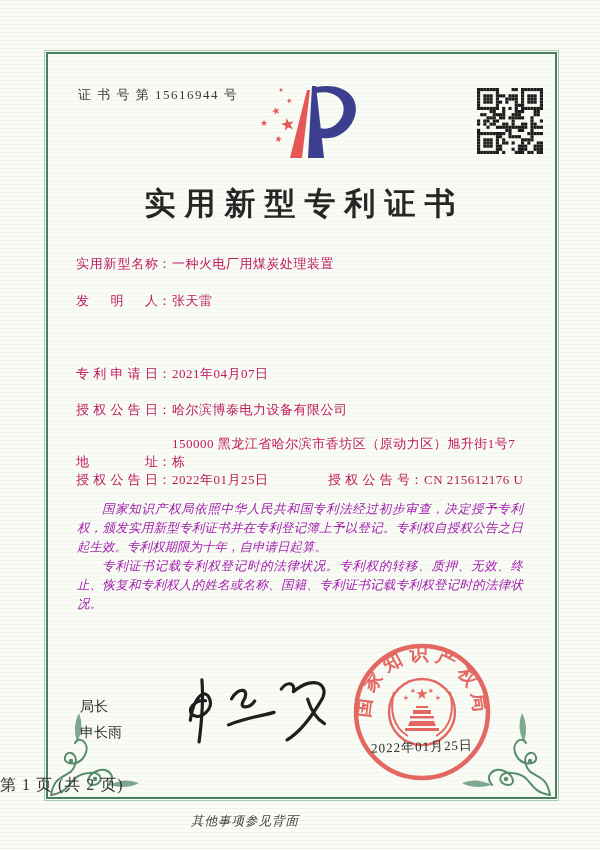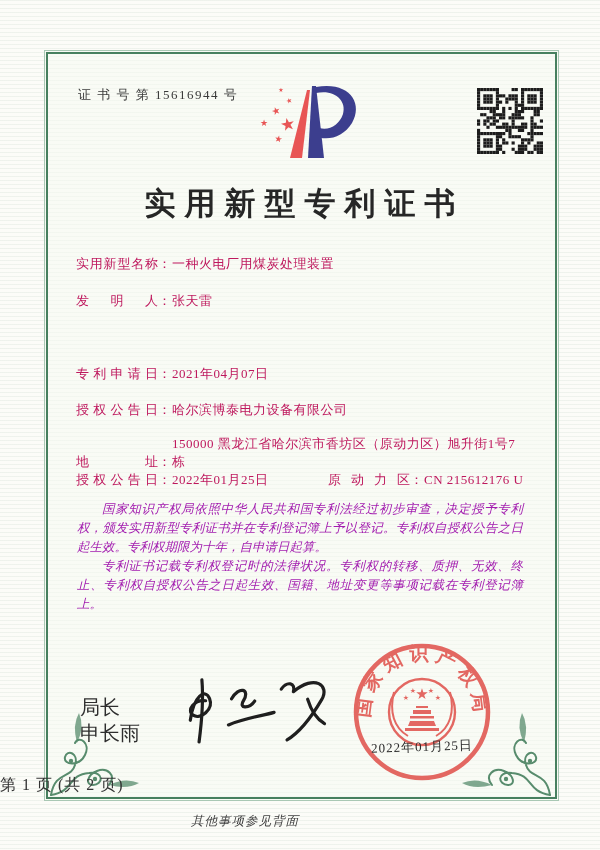--- a/index.html
+++ b/index.html
@@ -39,21 +39,21 @@
   .flabel{white-space:nowrap;flex:0 0 auto;}
   .flabel-text{display:inline-block;width:82px;text-align:justify;text-align-last:justify;}
   .fvalue{margin-left:1px;letter-spacing:0.5px;}
   .fvalue.grow{flex:1;}
   .paras{
     position:absolute;left:77px;top:500px;width:446px;
     font-size:12.5px;line-height:19px;text-align:justify;color:#a21caf;
     font-style:italic;
   }
   .paras p{margin:0;text-indent:2em;}
-  .director{position:absolute;left:80px;top:694px;font-size:20px;color:#2e2e2e;line-height:26px;}
+  .director{position:absolute;left:80px;top:694px;font-size:14px;color:#2e2e2e;line-height:26px;}
   .signature{position:absolute;left:168px;top:668px;width:175px;height:85px;transform:rotate(-2deg);}
   .seal{position:absolute;left:350px;top:640px;width:144px;height:144px;opacity:0.88;}
   .seal-date{
     position:absolute;left:350px;top:738px;width:144px;text-align:center;
     font-size:13px;color:#2b2b2b;letter-spacing:1px;transform:rotate(-2deg);font-style:normal;
   }
   .page-indicator{
     position:absolute;left:0;top:775px;width:600px;text-align:left;
     font-size:16px;color:#333;letter-spacing:1px;
   }
@@ -355,27 +355,27 @@
     <span class="flabel"><span class="flabel-text">授权公告日</span><span>：</span></span>
     <span class="fvalue grow">哈尔滨博泰电力设备有限公司</span>
   </div>
   <div class="field-row" style="top:435px">
     <span class="flabel"><span class="flabel-text">地址</span><span>：</span></span>
     <span class="fvalue" style="max-width:352px">150000 黑龙江省哈尔滨市香坊区（原动力区）旭升街1号7栋</span>
   </div>
   <div class="field-row" style="top:471px">
     <span class="flabel"><span class="flabel-text">授权公告日</span><span>：</span></span>
     <span class="fvalue" style="width:142px">2022年01月25日</span>
-    <span class="flabel" style="margin-left:14px"><span class="flabel-text">原动力区</span><span>：</span></span>
+    <span class="flabel" style="margin-left:14px"><span class="flabel-text">授权公告号</span><span>：</span></span>
     <span class="fvalue grow">CN 215612176 U</span>
   </div>
 
   <div class="paras">
     <p>国家知识产权局依照中华人民共和国专利法经过初步审查，决定授予专利权，颁发实用新型专利证书并在专利登记簿上予以登记。专利权自授权公告之日起生效。专利权期限为十年，自申请日起算。</p>
-    <p>专利证书记载专利权登记时的法律状况。专利权的转移、质押、无效、终止、专利权自授权公告之日起生效、国籍、地址变更等事项记载在专利登记簿上。</p>
+    <p>专利证书记载专利权登记时的法律状况。专利权的转移、质押、无效、终止、恢复和专利权人的姓名或名称、国籍、专利证书记载专利权登记时的法律状况。</p>
   </div>
 
   <div class="director">
     <div>局长</div>
     <div>申长雨</div>
   </div>
 
   <div class="signature">
     <svg viewBox="0 0 175 85" width="175" height="85">
       <g fill="none" stroke="#1f1f1f" stroke-width="3.2" stroke-linecap="round" stroke-linejoin="round">

